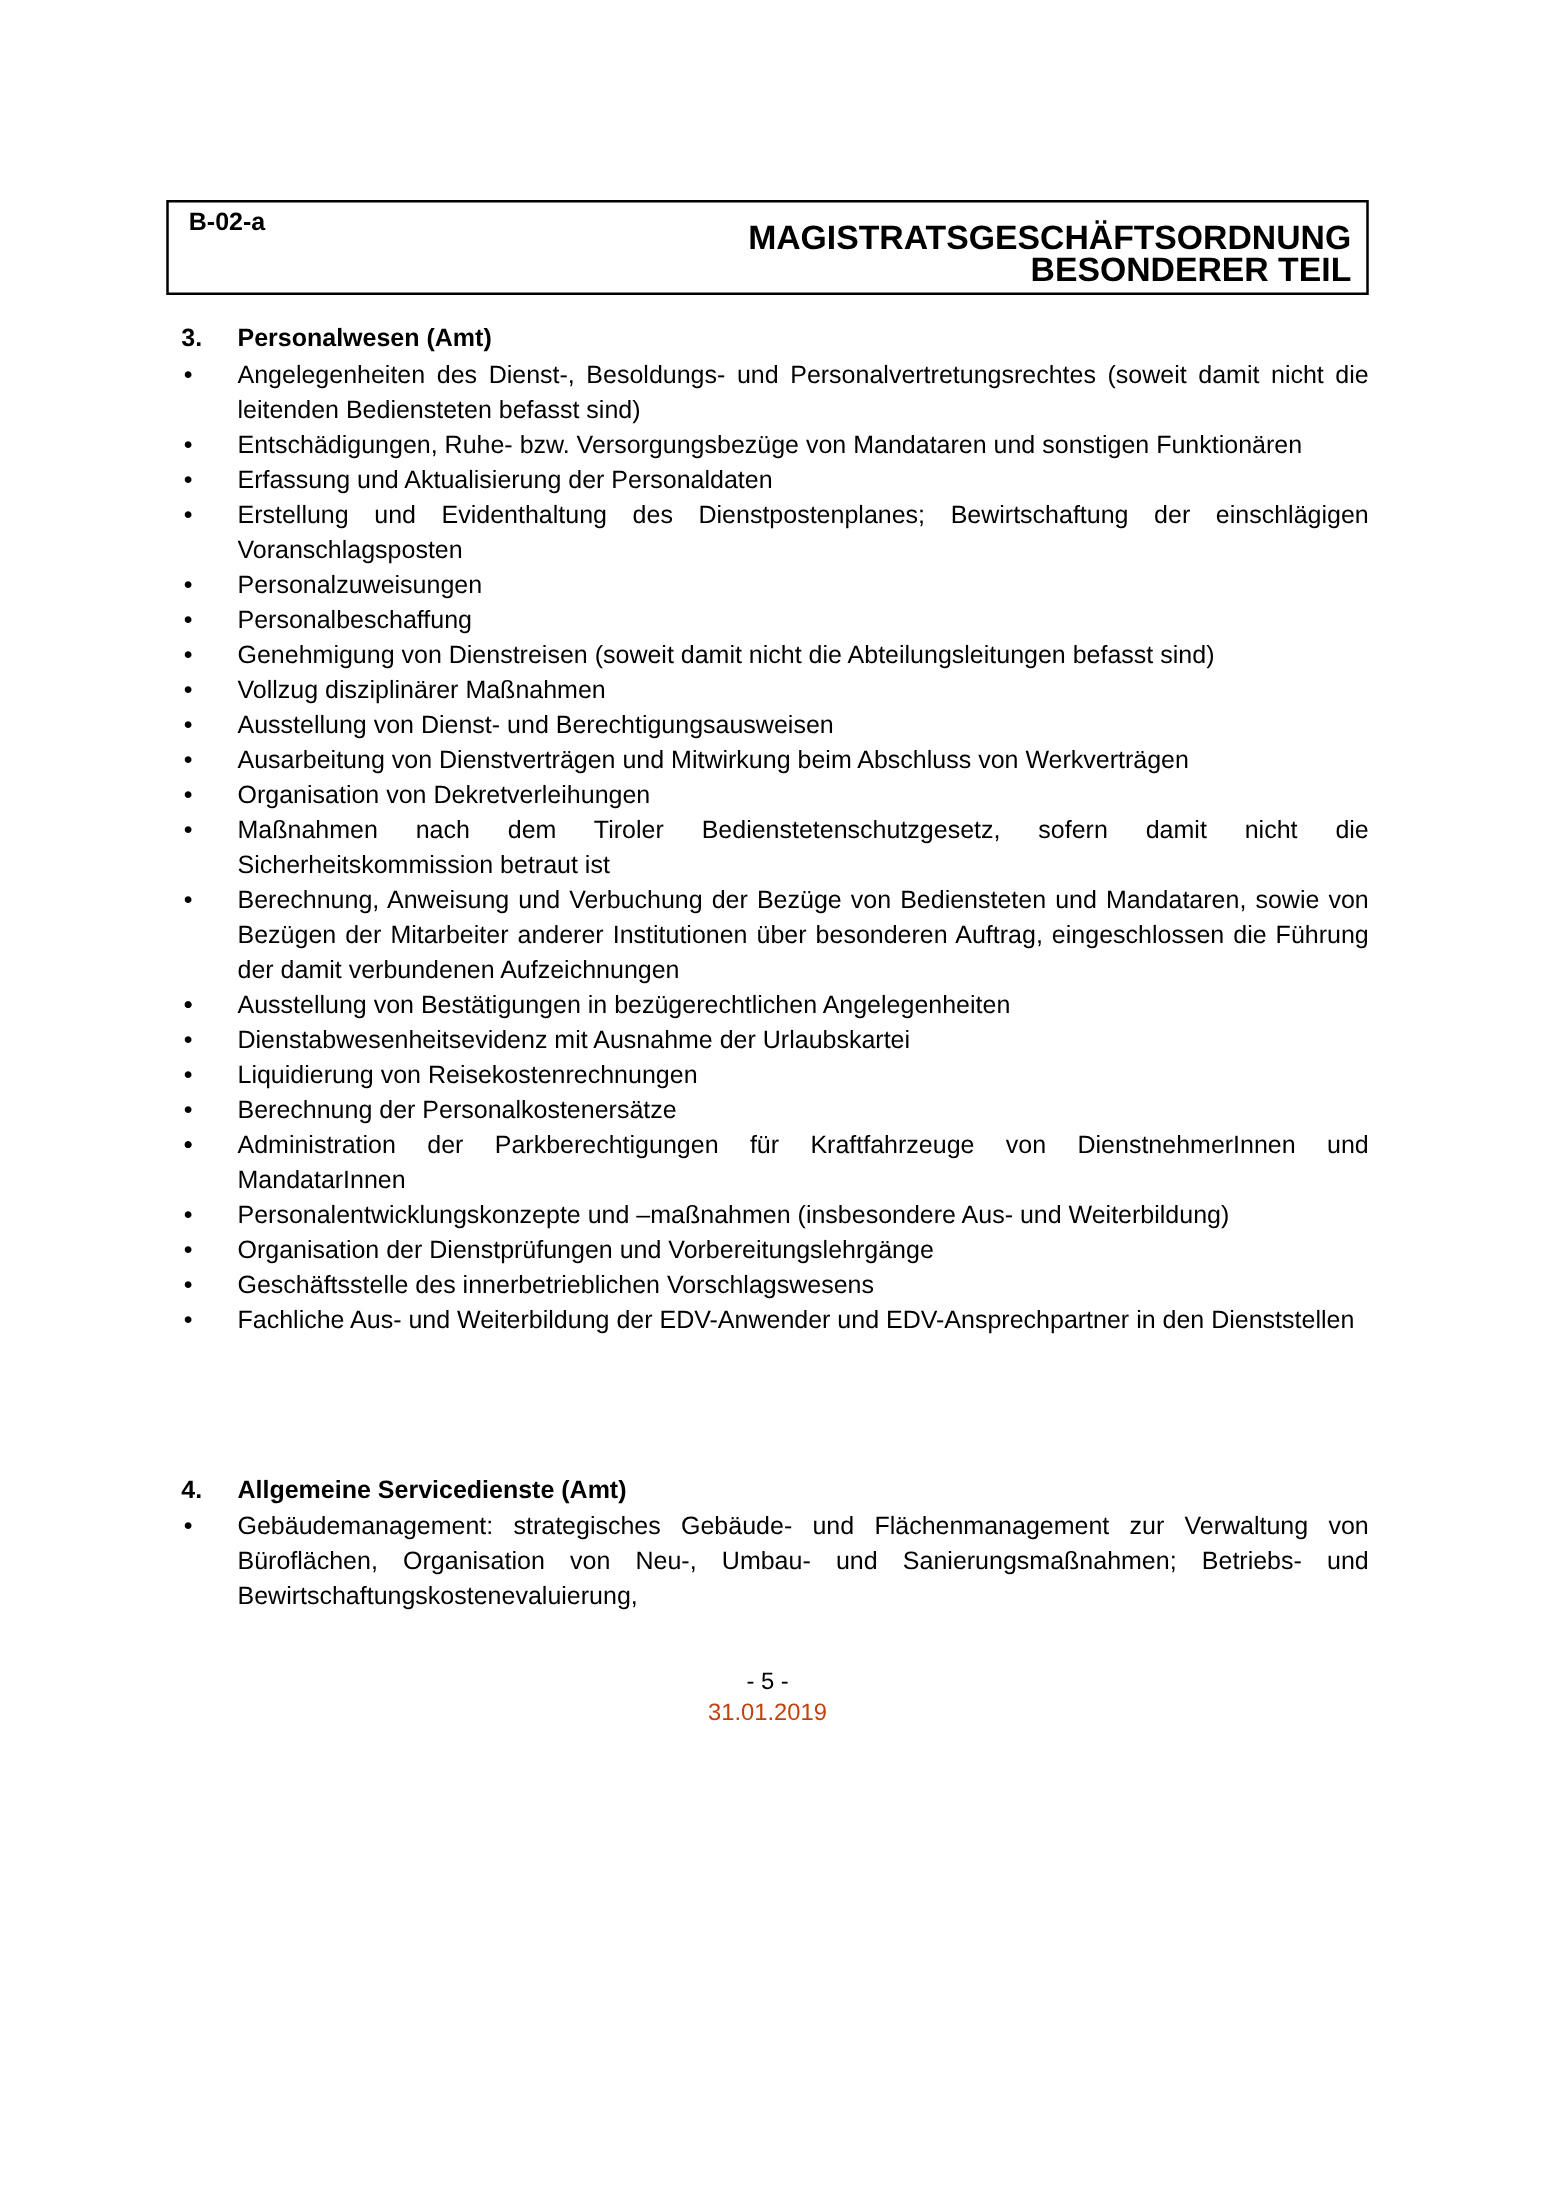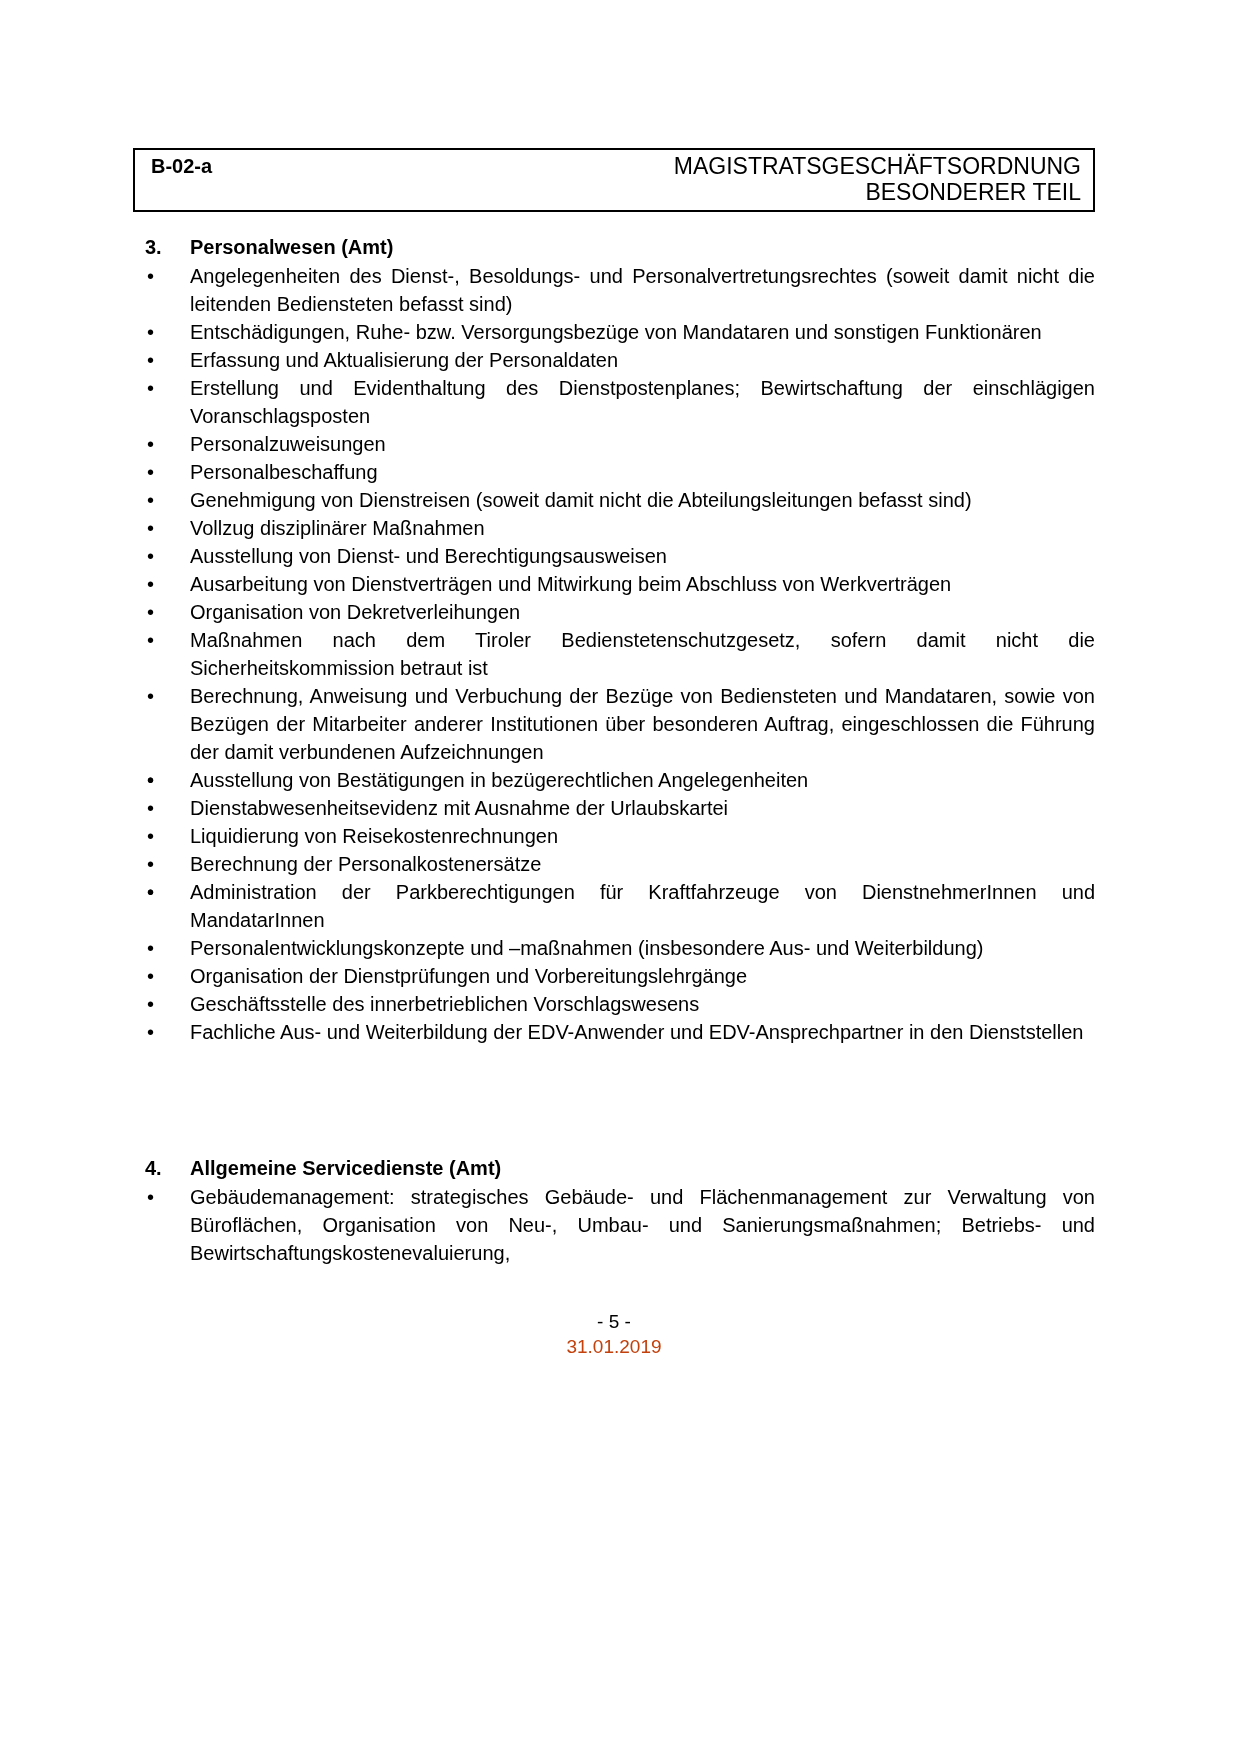--- a/index.html
+++ b/index.html
@@ -11,43 +11,44 @@
     width: 1240px;
     height: 1755px;
     position: relative;
     font-family: "Liberation Sans", sans-serif;
     color: #000000;
     overflow: hidden;
   }
   .page-content {
     position: absolute;
     left: 133px;
-    top: 148px;
+    top: 160px;
     width: 962px;
   }
   
   .header-box {
     border: 2px solid #000000;
     box-sizing: border-box;
     padding: 3px 12px 5px 16px;
     display: flex;
     justify-content: space-between;
     align-items: flex-start;
   }
   .doc-code {
     font-weight: bold;
     font-size: 20px;
     line-height: 26px;
     white-space: nowrap;
   }
   .doc-title {
     text-align: right;
-    font-weight: normal;
-    font-size: 23px;
+    font-weight: bold;
+    font-size: 27px;
     line-height: 26px;
+    margin-top: 12px;
   }
   
   .section { margin: 0; }
   .section-heading {
     position: relative;
     padding-left: 57px;
     font-weight: bold;
     font-size: 20px;
     line-height: 28px;
     margin: 21px 0 1px 0;

